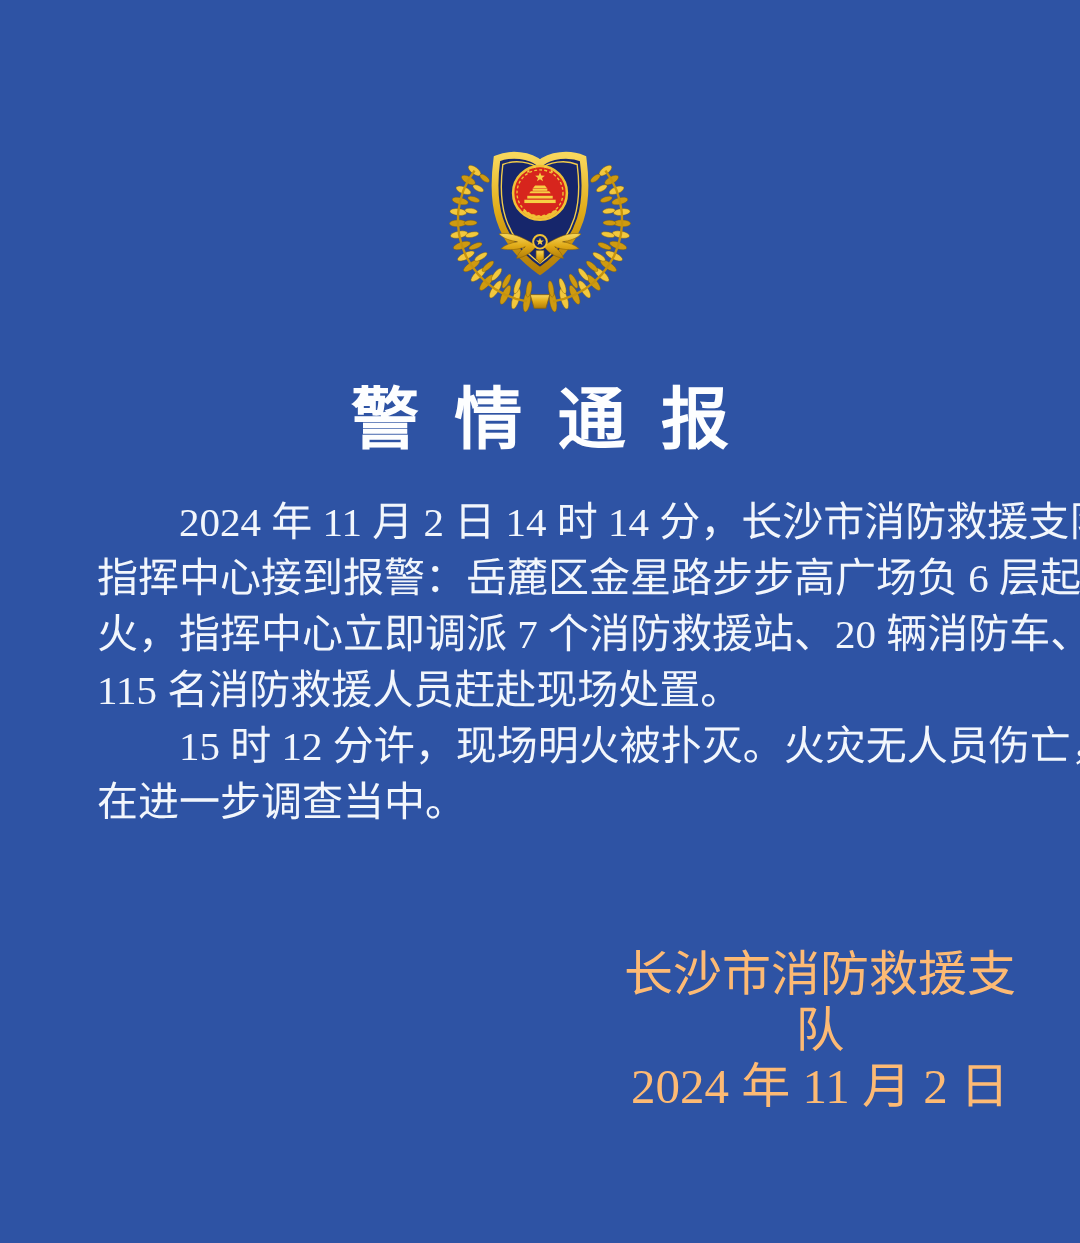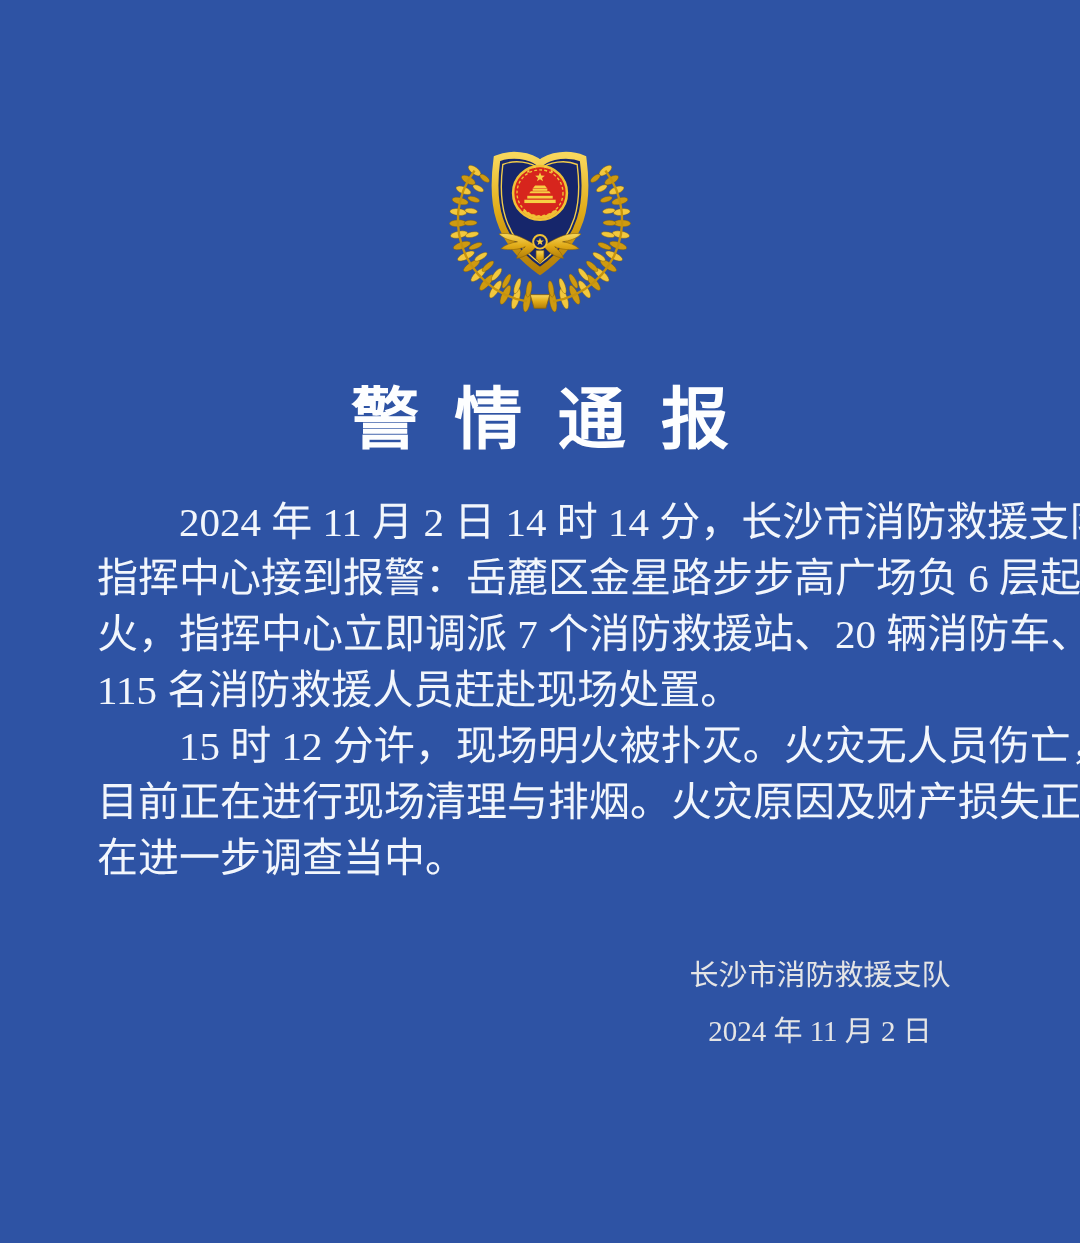--- a/index.html
+++ b/index.html
@@ -45,22 +45,22 @@
   .line.short{
     text-align-last:left;
     -moz-text-align-last:left;
   }
   .line.indent{
     padding-left:82px;
   }
   .signature{
     position:absolute;
     top:947px;left:600px;width:440px;
-    color:#e5e5e5;
-    font-size:29px;
+    color:#fdba74;
+    font-size:49px;
     line-height:56px;
     text-align:center;
   }
 </style>
 </head>
 <body>
 
 <div class="poster">
 
   <svg class="emblem" viewBox="0 0 200 185" aria-hidden="true">
@@ -168,21 +168,20 @@
   </svg>
 
   <div class="title">警情通报</div>
 
   <div class="body-text">
     <div class="line indent">2024 年 11 月 2 日 14 时 14 分，长沙市消防救援支队</div>
     <div class="line">指挥中心接到报警：岳麓区金星路步步高广场负 6 层起</div>
     <div class="line">火，指挥中心立即调派 7 个消防救援站、20 辆消防车、</div>
     <div class="line short">115 名消防救援人员赶赴现场处置。</div>
     <div class="line indent">15 时 12 分许，现场明火被扑灭。火灾无人员伤亡，</div>
-    <div class="line">目前正在进行现场清理与排烟。火灾原因及财产损失正</div>
     <div class="line short">在进一步调查当中。</div>
   </div>
 
   <div class="signature">
     <div>长沙市消防救援支队</div>
     <div>2024 年 11 月 2 日</div>
   </div>
 
 </div>
 

